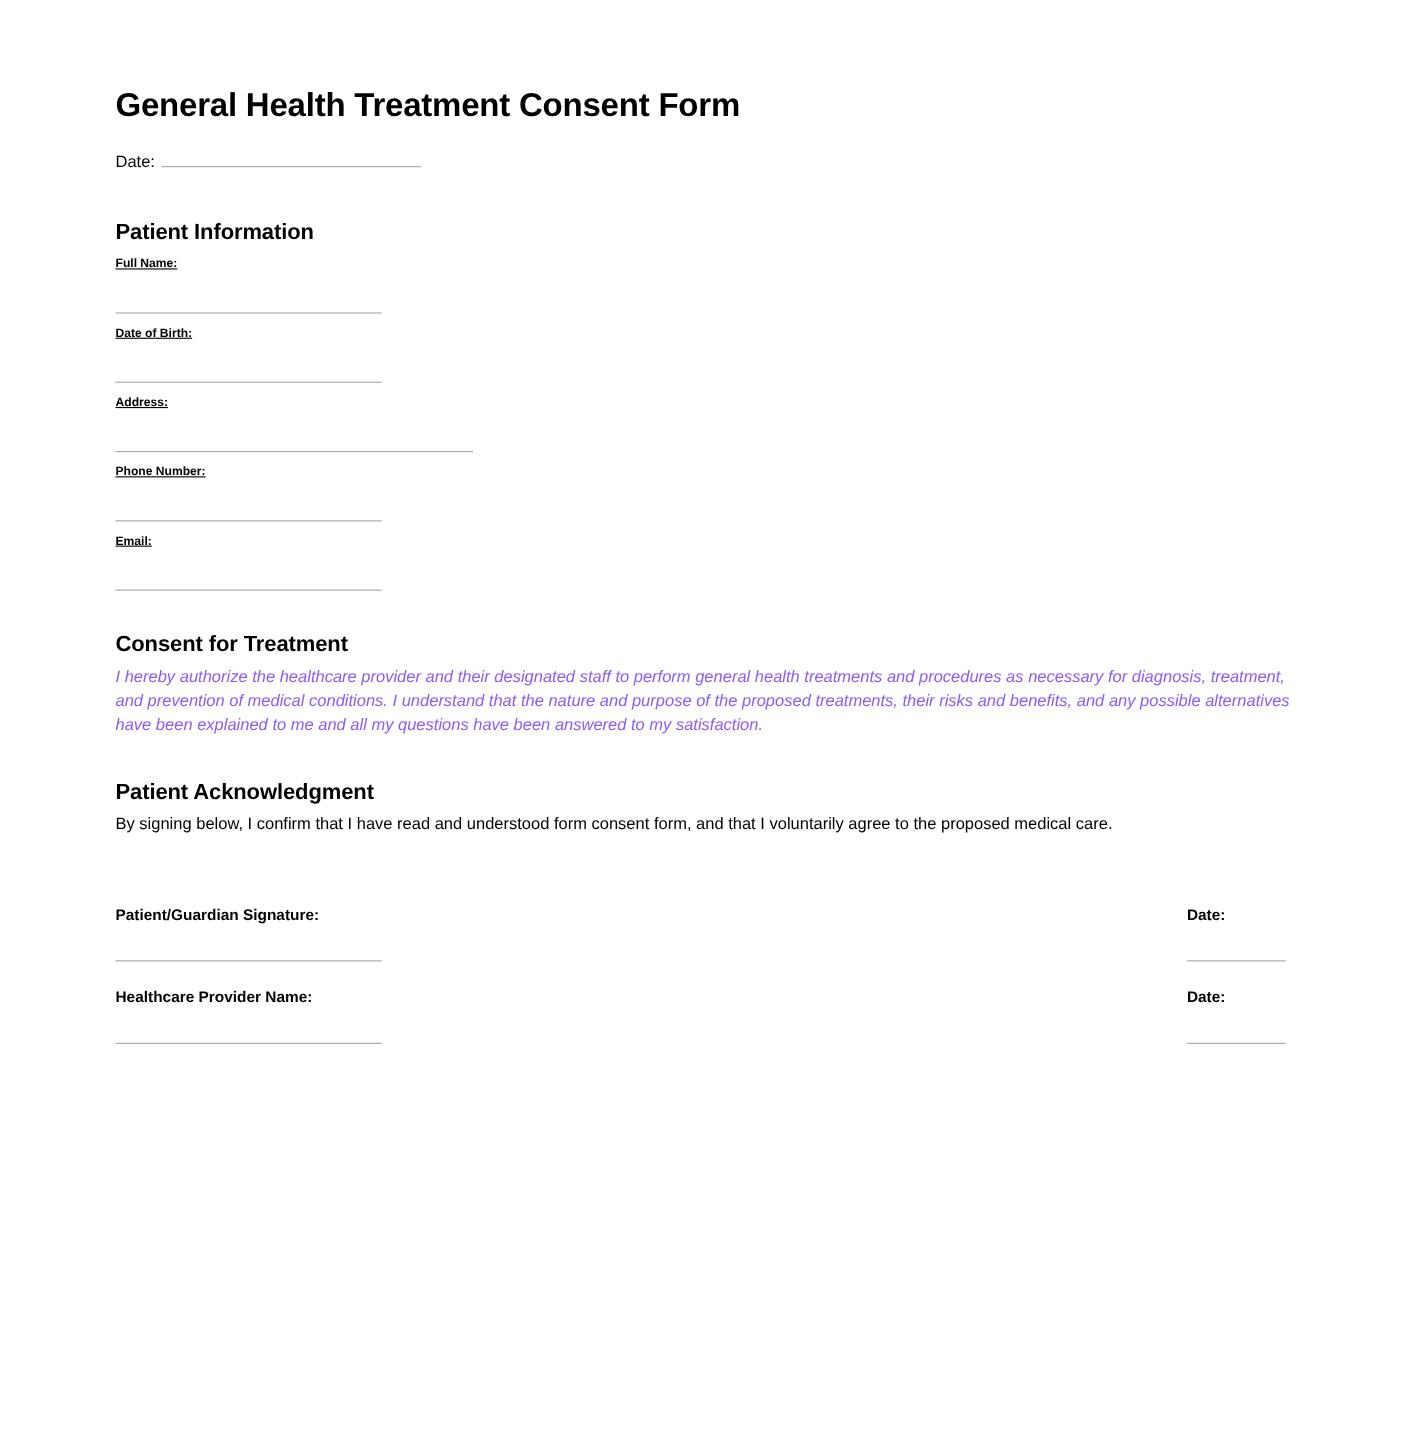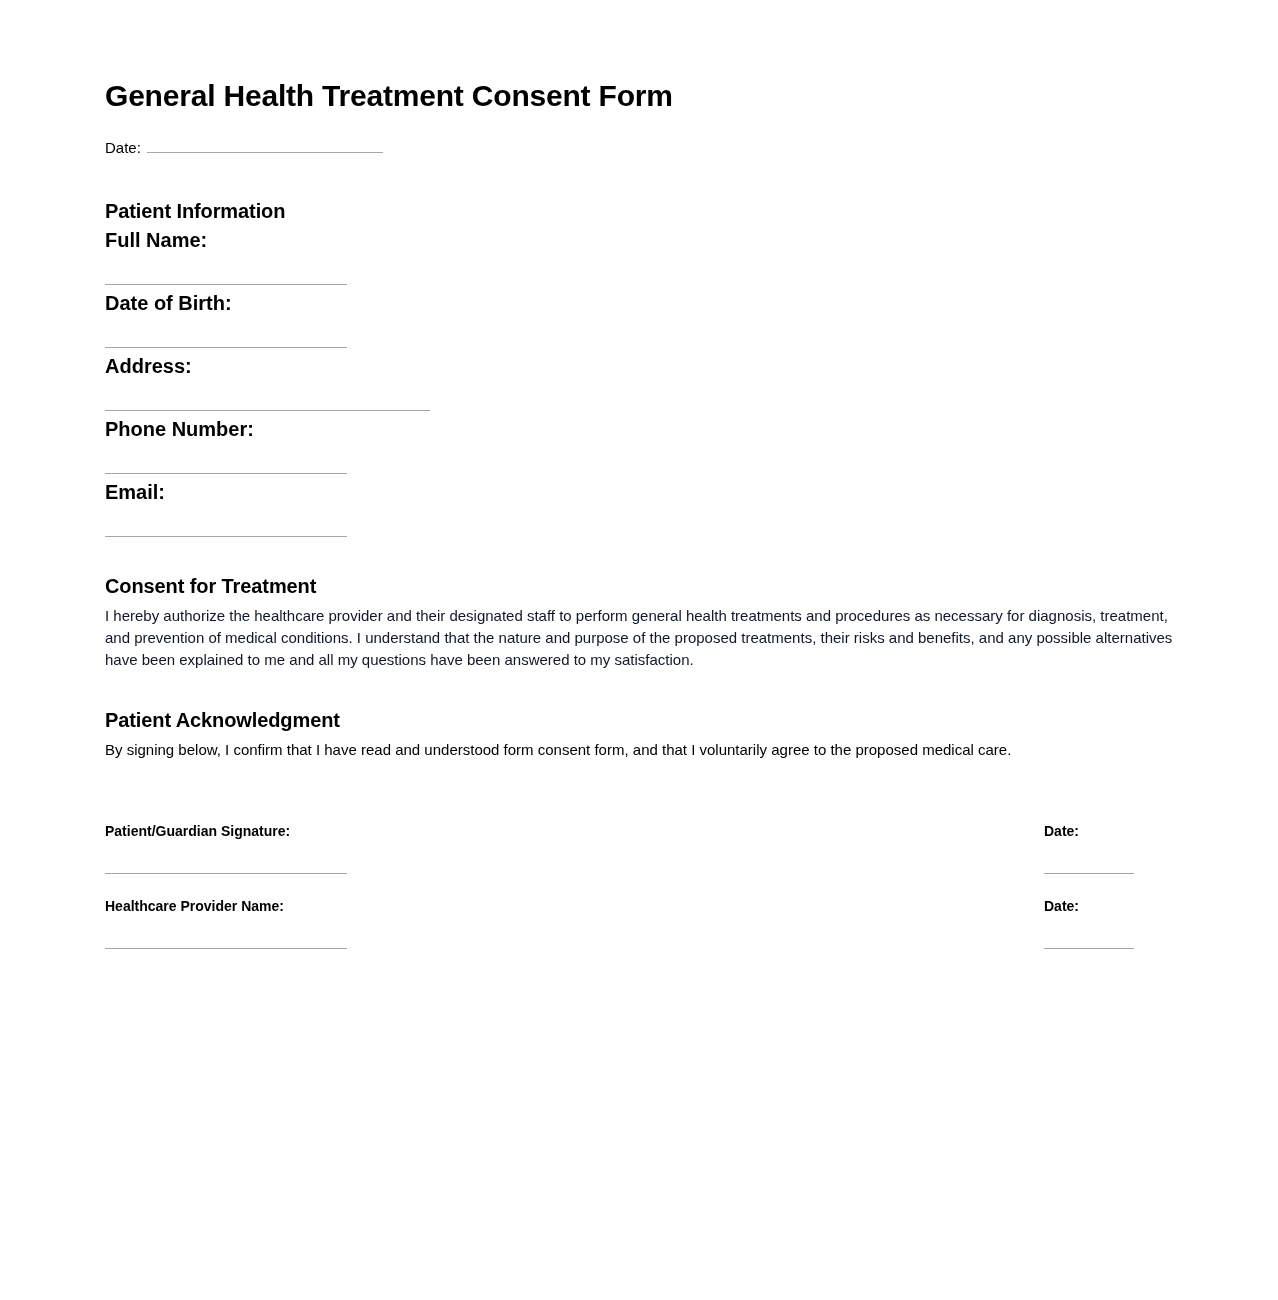--- a/index.html
+++ b/index.html
@@ -12,21 +12,21 @@
     height: 1300px;
     font-family: "Liberation Sans", sans-serif;
     color: #000000;
     -webkit-font-smoothing: antialiased;
   }
   .page {
     position: relative;
     width: 1278px;
     height: 1300px;
     box-sizing: border-box;
-    padding: 78px 94px 0 105px;
+    padding: 78px 59px 0 105px;
   }
   .doc-title {
     font-size: 30px;
     font-weight: bold;
     line-height: 36px;
     letter-spacing: -0.2px;
     margin: 0 0 24px 0;
     color: #000;
   }
   .date-top {
@@ -53,39 +53,41 @@
     margin: 0 0 6px 0;
     letter-spacing: -0.1px;
   }
   .section-heading.spaced-top {
     margin-top: 36px;
   }
   .field {
     margin: 0 0 8px 0;
   }
   .field-label {
-    font-size: 20px;
+    font-size: 11px;
     font-weight: bold;
     line-height: 20px;
     display: block;
     margin-bottom: 0;
+    text-decoration: underline;
   }
   .field-rule {
     border-bottom: 1px solid #a6a6a6;
     height: 34px;
   }
   .field-rule.w-short { width: 242px; }
   .field-rule.w-long  { width: 325px; }
 
   .body-text {
     font-size: 15px;
     line-height: 22px;
     margin: 0 0 18px 0;
     max-width: 1068px;
-    color: #0f172a;
+    color: #8b5cf6;
+    font-style: italic;
   }
   .body-text.last { margin-bottom: 0; }
 
   .ack-text {
     font-size: 15px;
     line-height: 22px;
     margin: 0;
     max-width: 1068px;
   }
 

